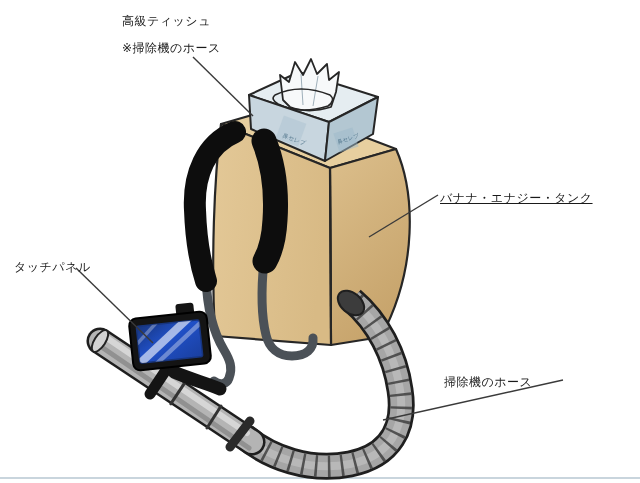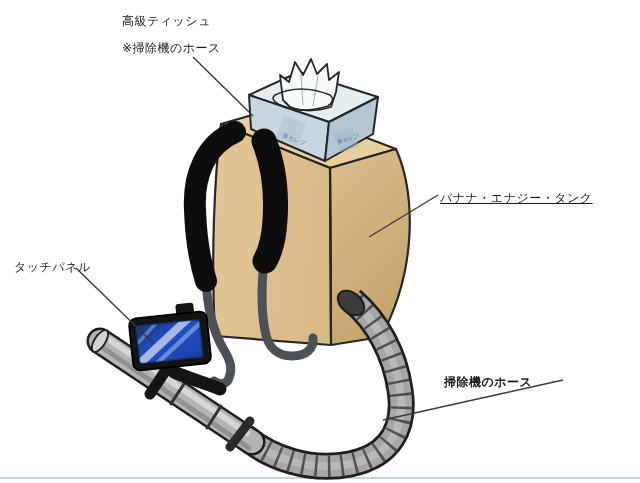--- a/index.html
+++ b/index.html
@@ -11,21 +11,21 @@
     position:absolute;
     font-size:12px;
     color:var(--text,#1a1a1a);
     letter-spacing:.5px;
     white-space:nowrap;
     line-height:27px;
   }
   #label-tissue{left:122px;top:8px;}
   #label-tank{left:440px;top:185px;text-decoration:underline;}
   #label-touch{left:14px;top:254px;}
-  #label-hose{left:444px;top:369px;font-weight:bold;}
+  #label-hose{left:444px;top:369px;}
   svg{position:absolute;left:0;top:0;}
 </style>
 </head>
 <body>
 
 <svg width="640" height="483" viewBox="0 0 640 483">
   <defs>
     <linearGradient id="tankSideGrad" x1="0" y1="0" x2="0.4" y2="1">
       <stop offset="0" stop-color="#dcbf8c"></stop>
       <stop offset="1" stop-color="#c7a46c"></stop>

